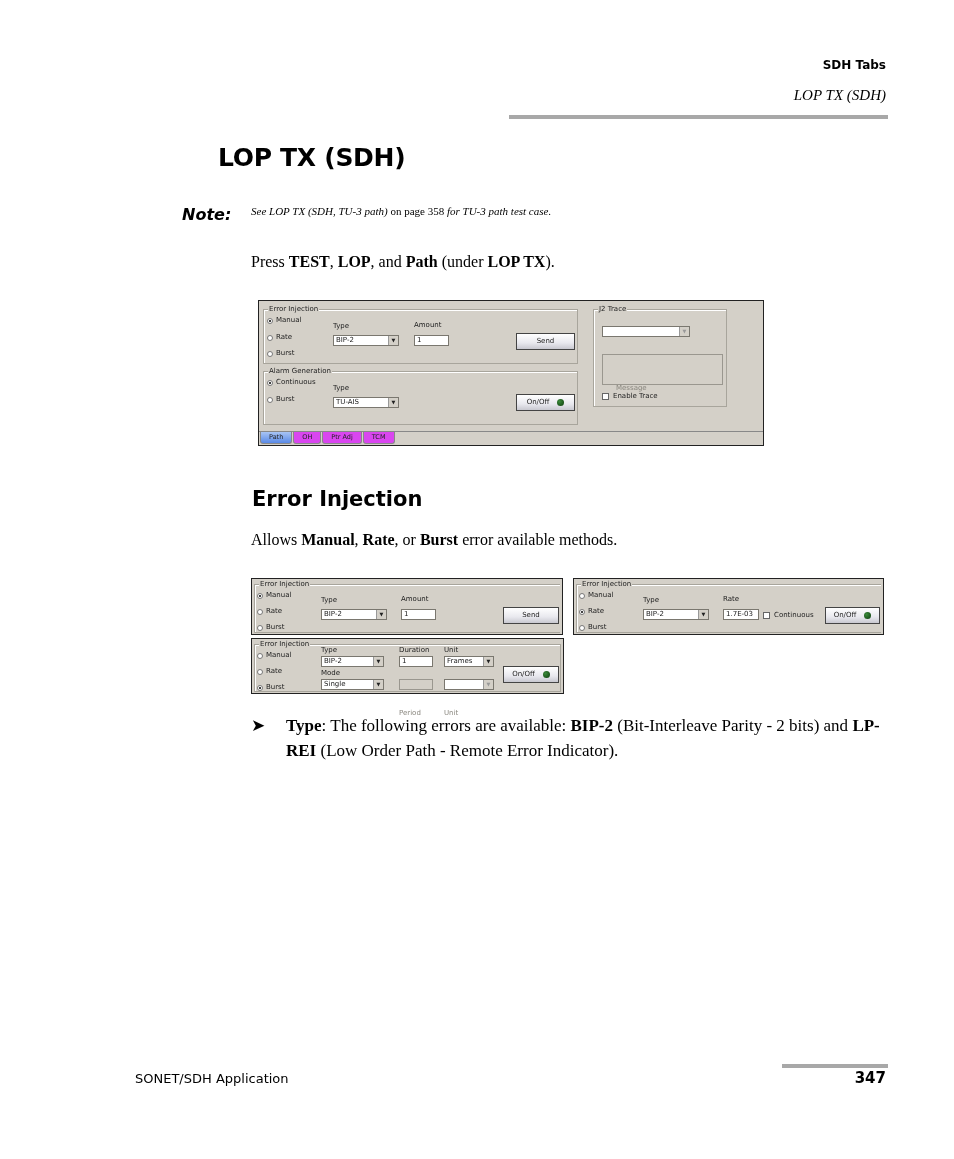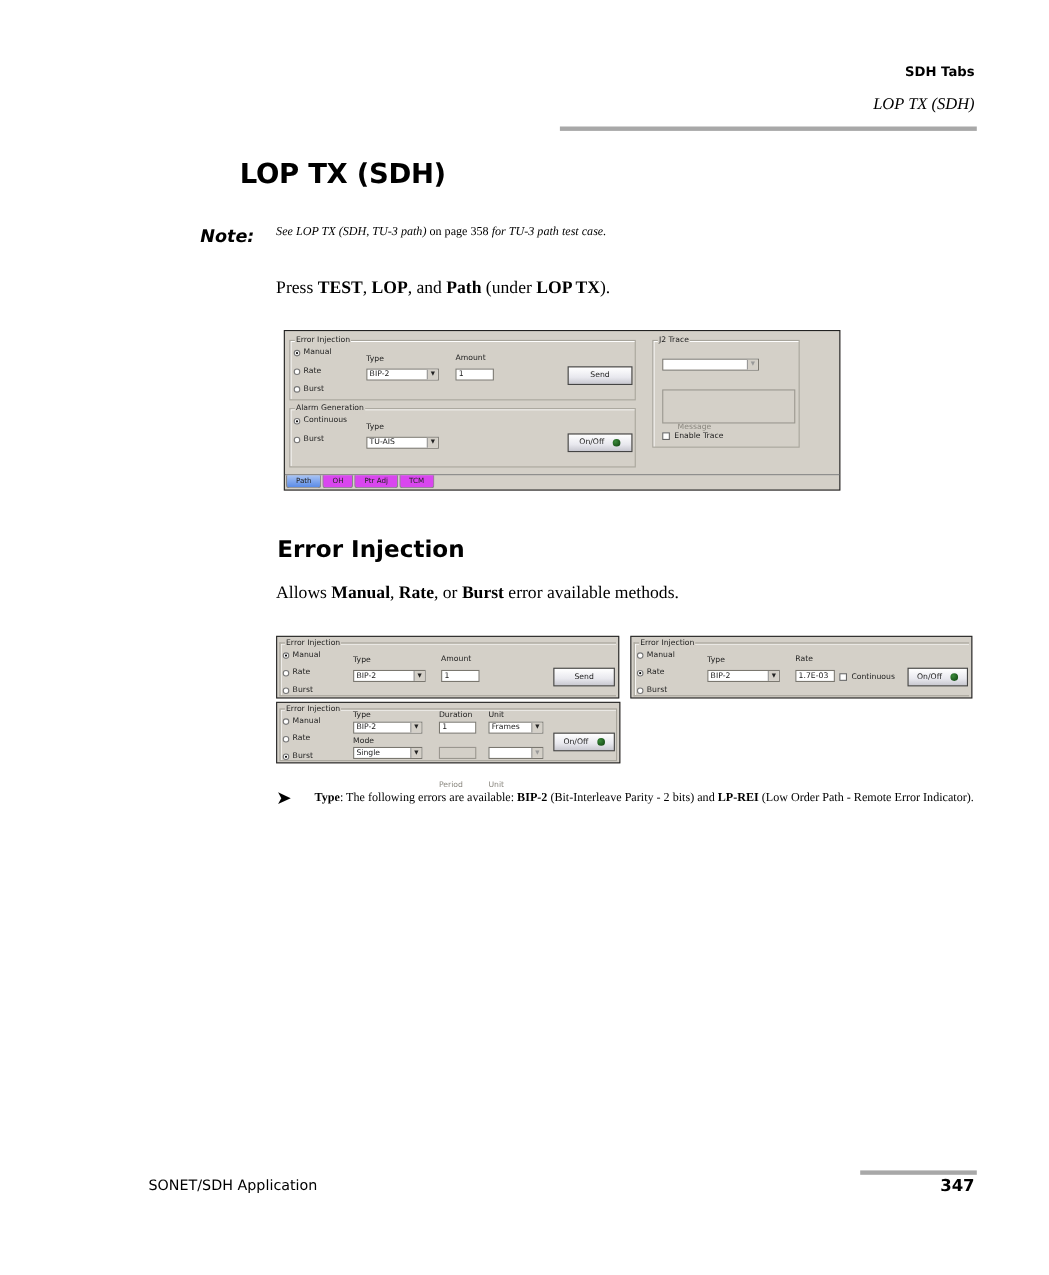--- a/index.html
+++ b/index.html
@@ -7,21 +7,21 @@
   .abs{position:absolute;}
   .hdr-title{right:68px;top:58px;font-family:"DejaVu Sans",sans-serif;font-weight:bold;font-size:12px;}
   .hdr-sub{right:68px;top:87px;font-style:italic;font-size:15px;}
   .hdr-rule{left:509px;top:115px;width:379px;height:4px;background:#a8a8a8;}
   .h1{left:218px;top:143px;font-family:"DejaVu Sans",sans-serif;font-weight:bold;font-size:25px;letter-spacing:-0.3px;}
   .note-lbl{left:182px;top:205px;font-family:"DejaVu Sans",sans-serif;font-weight:bold;font-style:italic;font-size:16px;}
   .note-txt{left:251px;top:205px;font-size:11px;}
   .para{font-size:16px;}
   .h2{left:252px;top:487px;font-family:"DejaVu Sans",sans-serif;font-weight:bold;font-size:21px;}
   .bullet{left:251px;top:715px;font-size:17px;}
-  .btext{left:286px;top:713px;width:600px;font-size:11px;line-height:25px;}
+  .btext{left:286px;top:713px;width:600px;font-size:17px;line-height:25px;}
   .foot-l{left:135px;top:1071px;font-family:"DejaVu Sans",sans-serif;font-size:13px;}
   .foot-r{right:68px;top:1069px;font-family:"DejaVu Sans",sans-serif;font-weight:bold;font-size:15px;}
   .foot-rule{left:782px;top:1064px;width:106px;height:4px;background:#a8a8a8;}
 
   
   .panel{position:absolute;background:#d4d0c8;border:1px solid #222;box-sizing:border-box;font-family:"DejaVu Sans",sans-serif;font-size:7px;color:#222;}
   .grp{position:absolute;border:1px solid #a8a59c;box-shadow:inset 1px 1px 0 #fff;box-sizing:border-box;}
   .grp-title{position:absolute;top:-5px;left:4px;background:#d4d0c8;padding:0 1px;font-size:7px;line-height:9px;}
   .lbl{position:absolute;font-size:7px;line-height:9px;white-space:nowrap;}
   .lbl.dis{color:#8a877f;margin-top:40px;}

